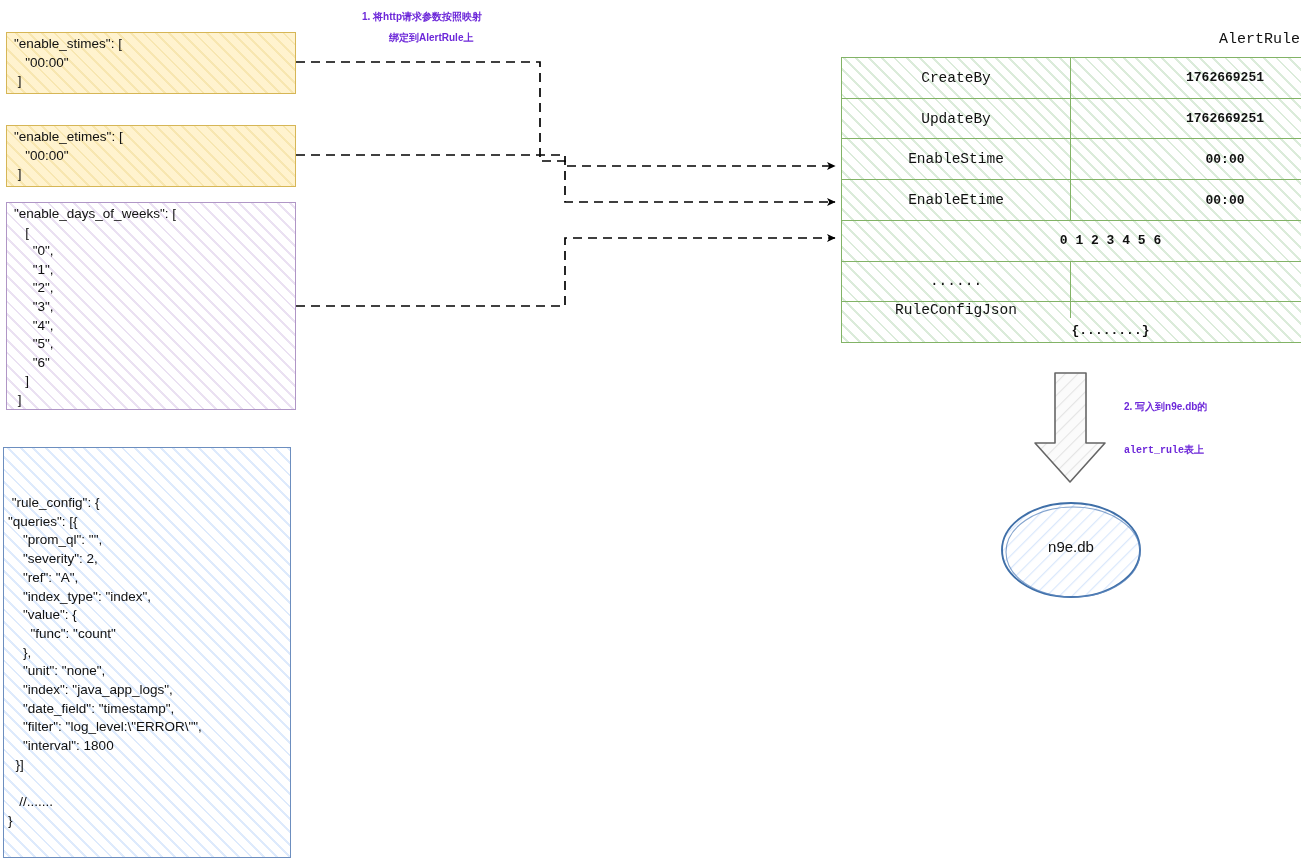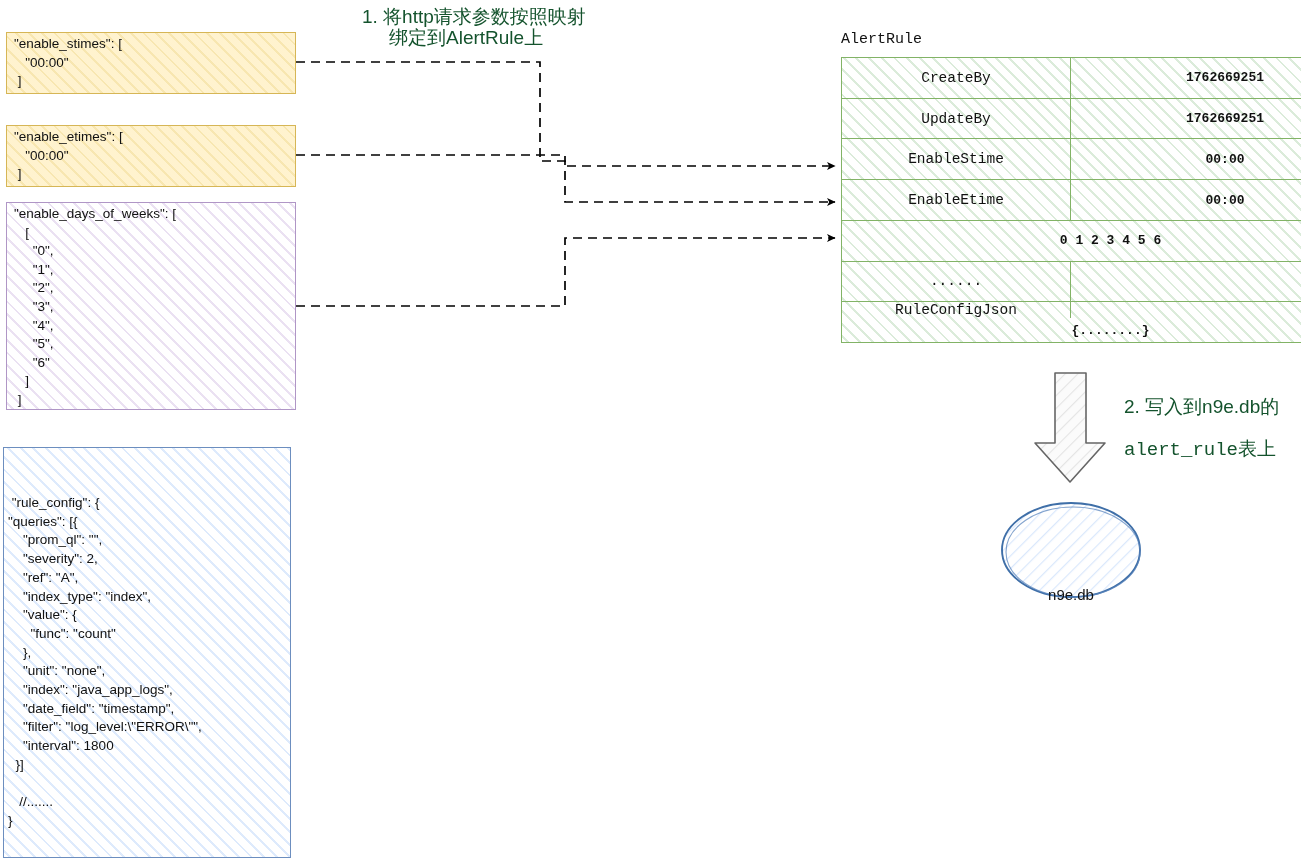--- a/index.html
+++ b/index.html
@@ -53,21 +53,21 @@
     font-size:13.5px;
     line-height:18.6px;
     font-family:"Liberation Sans", sans-serif;
     color:#111;
   }
 
   
   #alert-rule-title{
     position:absolute;
     left:841px; top:31px; width:459px;
-    text-align:left;
+    text-align:right;
     font-family:"Liberation Mono","DejaVu Sans Mono",monospace;
     font-size:15px;
     color:#111;
   }
   #alert-rule-table{
     position:absolute;
     left:841px; top:57px; width:539px; height:286px;
     box-sizing:border-box;
     border:1.5px solid #82b366;
     background:
@@ -99,37 +99,37 @@
     font-family:"Liberation Mono","DejaVu Sans Mono",monospace;
     font-size:13px;
     color:#111;
     font-weight:bold;
   }
 
   
   .annotation{
     position:absolute;
     white-space:pre;
-    font-size:19px;
+    font-size:10px;
     line-height:21px;
-    color:#14532d;
+    color:#6d28d9;
     font-family:"Liberation Sans","DejaVu Sans",sans-serif;
+    font-weight:bold;
   }
   .annotation.mono-second{
     font-family:"Liberation Mono","DejaVu Sans Mono",monospace;
   }
 
   
   #db-label{
     position:absolute;
     left:1010px;top:538px;width:122px;
     text-align:center;
     font-size:15px;
     color:#111;
-    margin-top:48px;
   }
 </style>
 </head>
 <body>
 
 <div id="canvas">
 
   <svg class="layer" viewBox="0 0 1301 861" xmlns="http://www.w3.org/2000/svg">
     <defs>
       <marker id="arrowhead" markerWidth="9" markerHeight="9" refX="8" refY="4.5" orient="auto" markerUnits="userSpaceOnUse">

